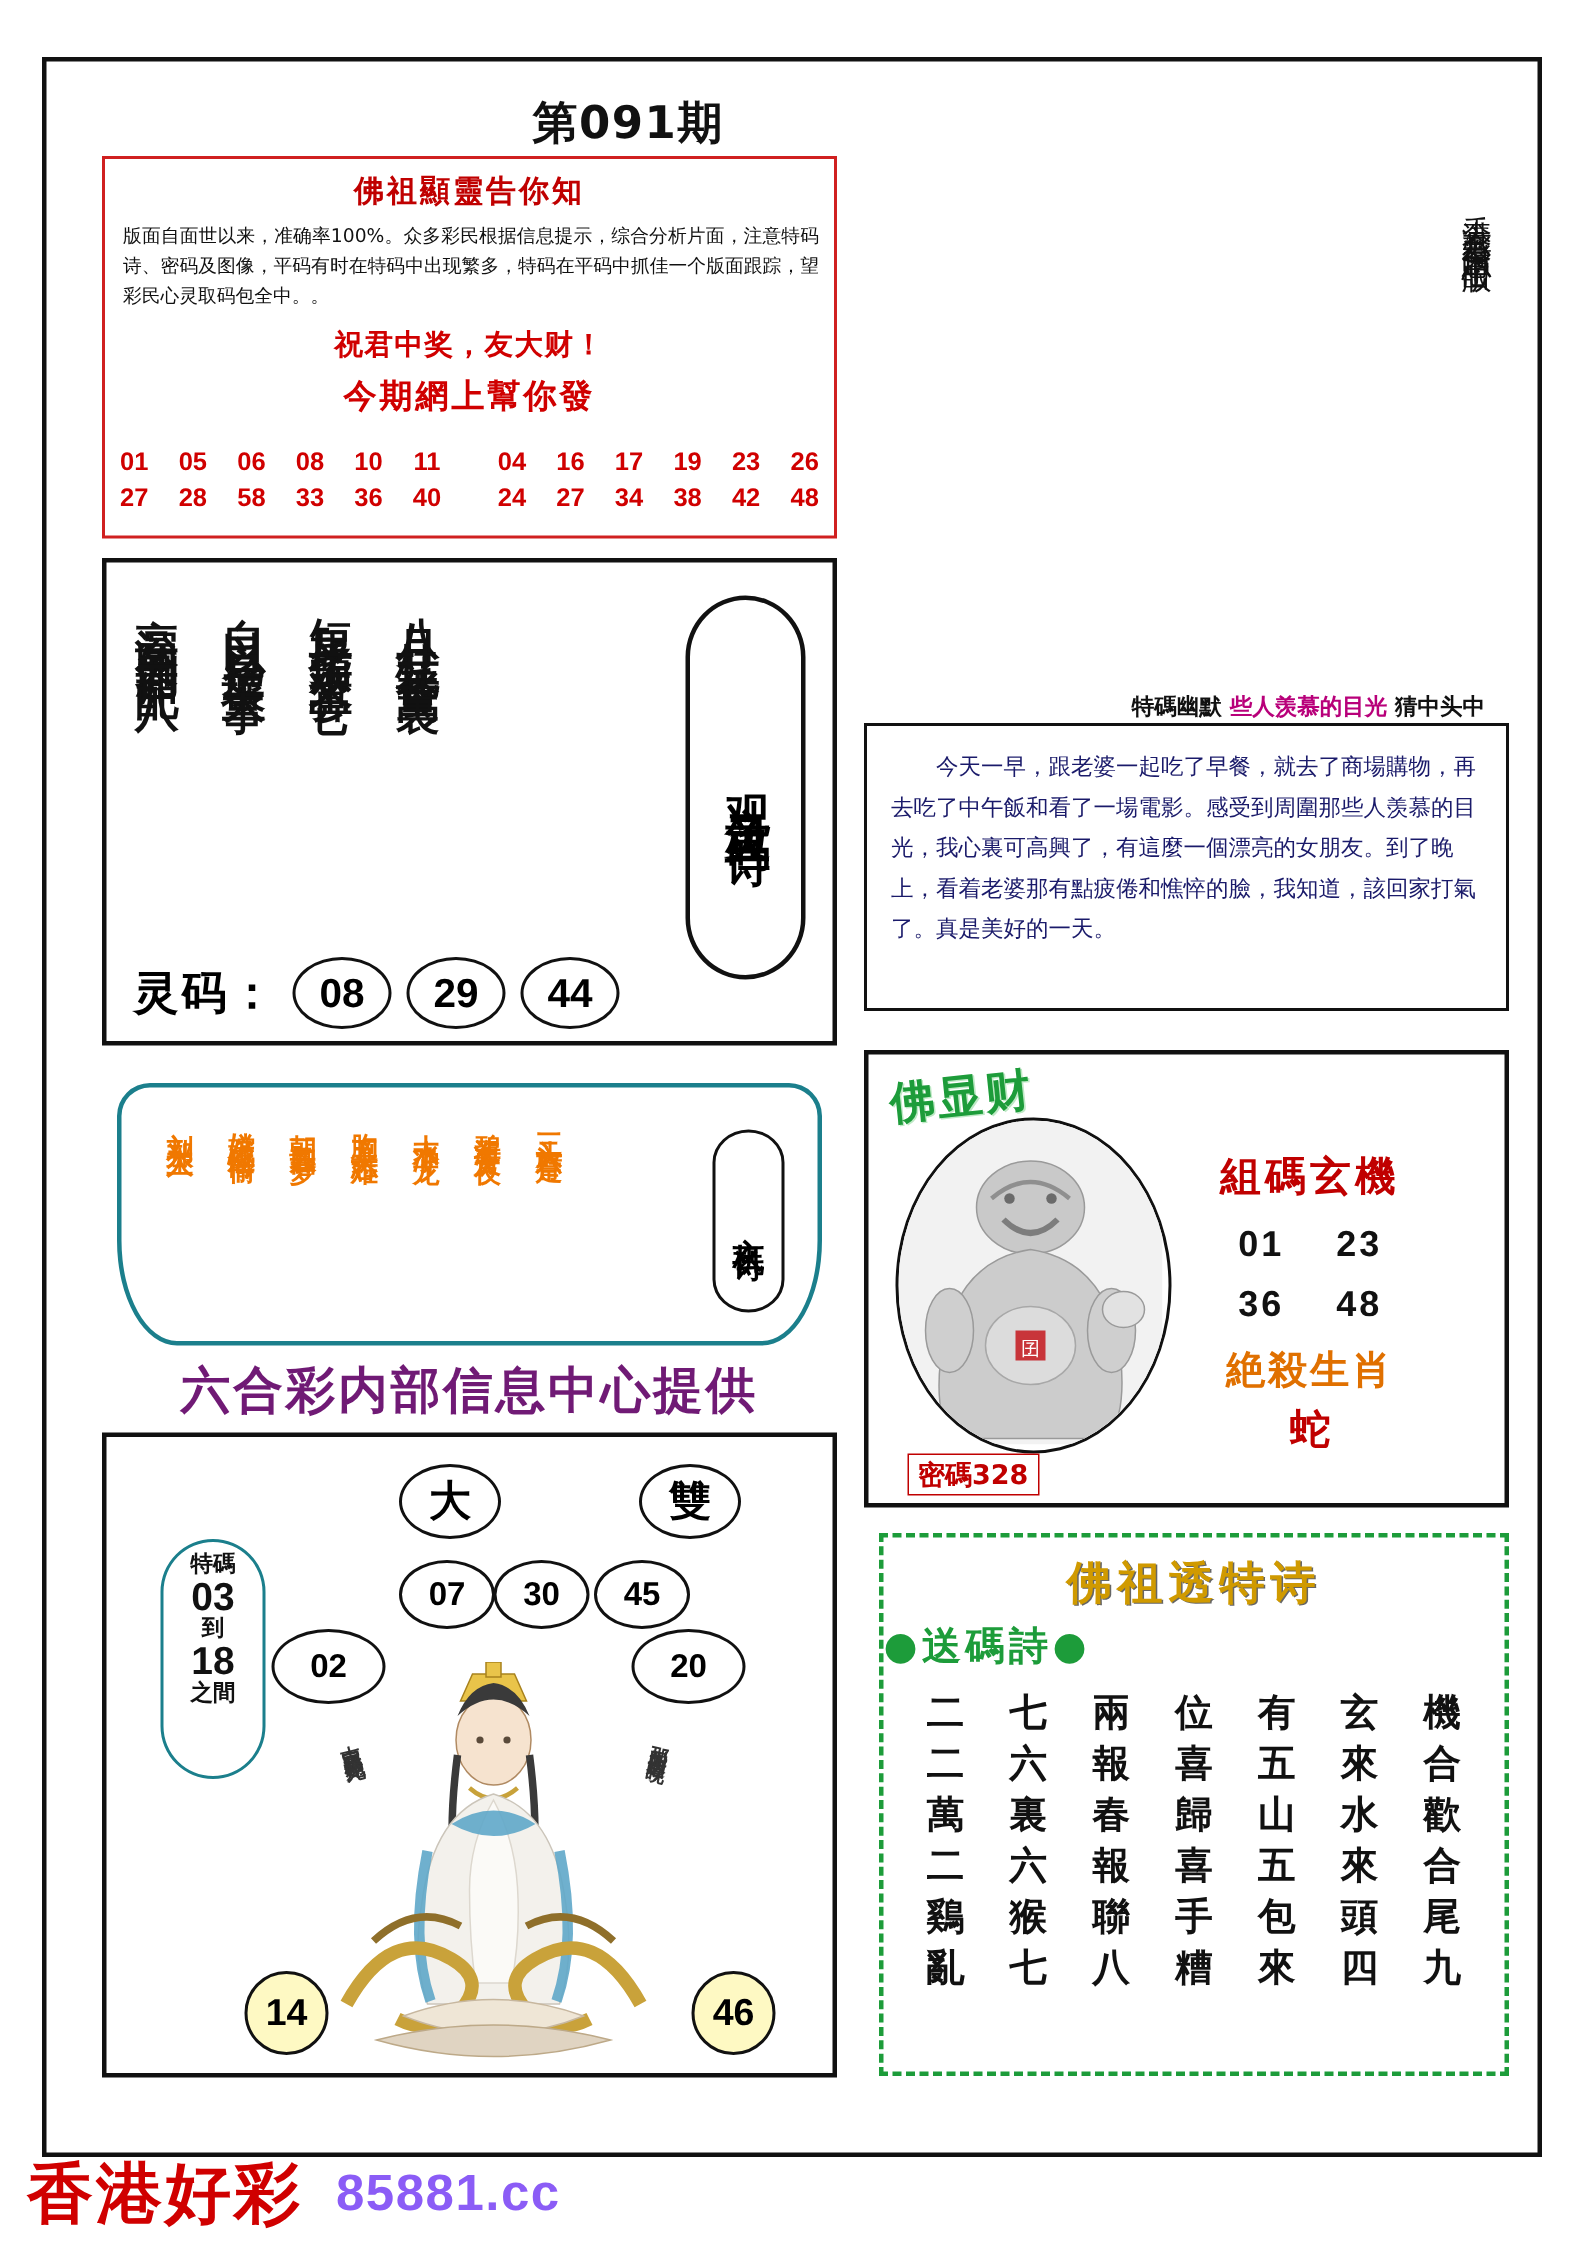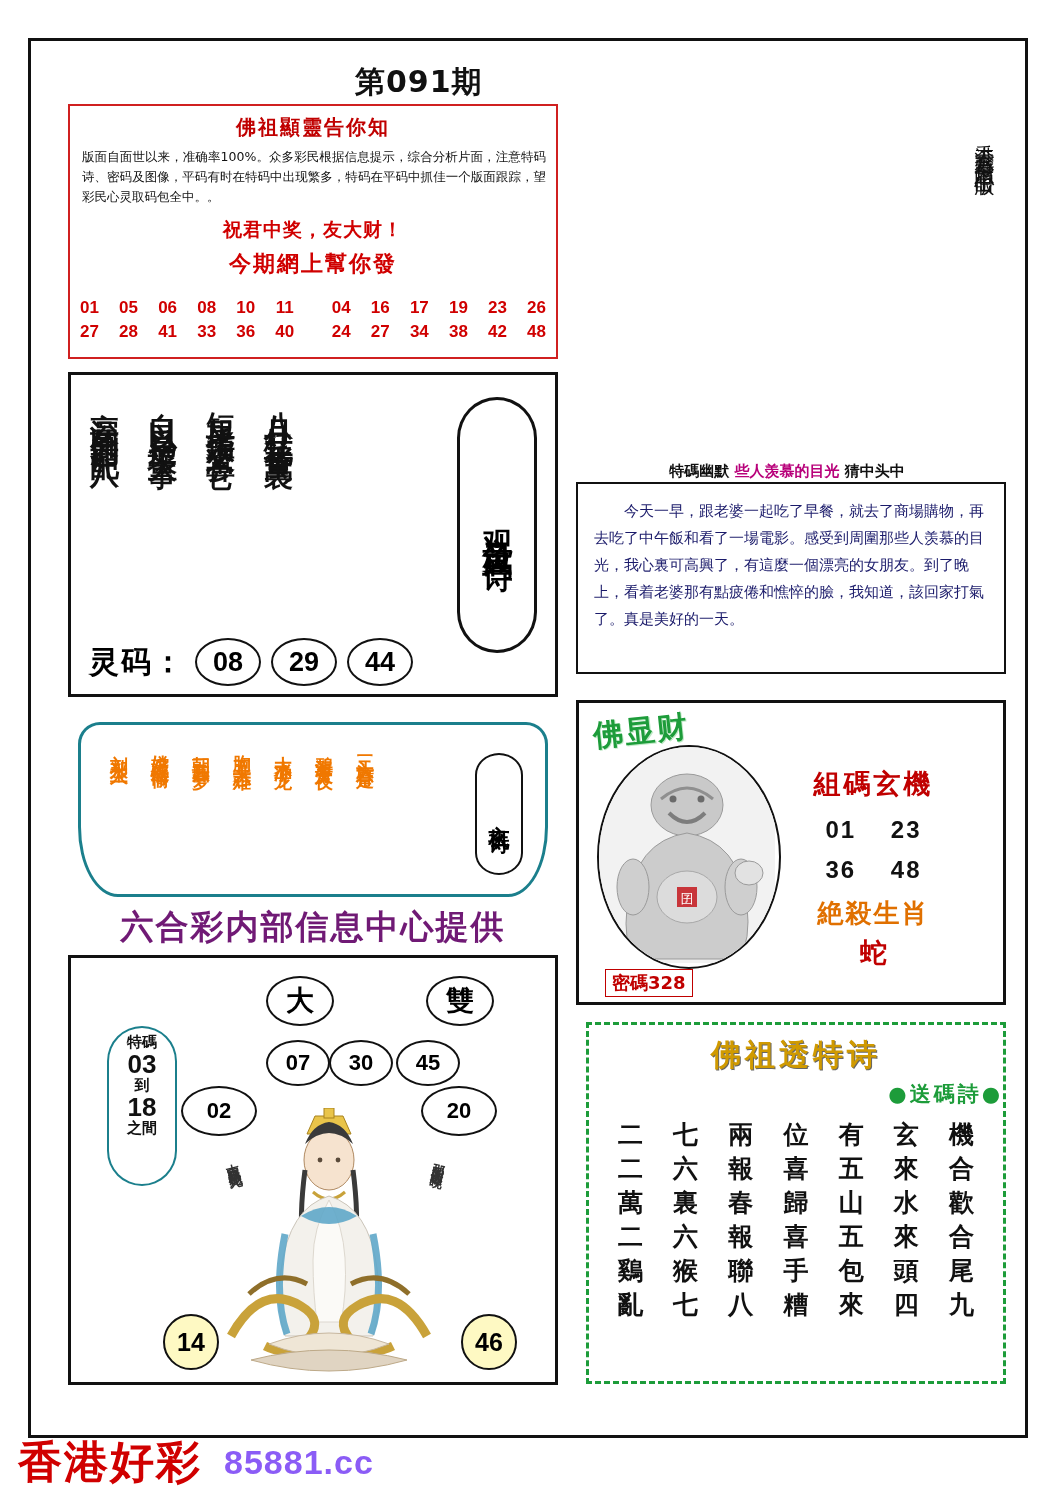--- a/index.html
+++ b/index.html
@@ -29,21 +29,21 @@
   .poem1{position:absolute;left:68px;top:372px;width:490px;height:325px;border:3px solid #111;box-sizing:border-box;background:#fff;}
   .poem1 .cols{position:absolute;left:14px;top:14px;display:flex;flex-direction:row-reverse;gap:18px;}
   .vcol{writing-mode:vertical-rl;text-orientation:upright;font-size:29px;font-weight:bold;line-height:40px;letter-spacing:8px;color:#111;height:250px;}
   .oval-title{position:absolute;right:18px;top:22px;width:74px;height:250px;border:3px solid #111;border-radius:50%/16%;display:flex;align-items:center;justify-content:center;}
   .oval-title span{writing-mode:vertical-rl;text-orientation:upright;font-size:30px;font-weight:bold;letter-spacing:8px;}
   .lingma{position:absolute;left:18px;bottom:8px;display:flex;align-items:center;gap:10px;}
   .lingma .lbl{font-size:30px;font-weight:bold;letter-spacing:2px;}
   .ball{width:62px;height:44px;border:2px solid #111;border-radius:50%;display:flex;align-items:center;justify-content:center;font-size:27px;font-weight:bold;font-family:"Liberation Sans",sans-serif;background:#fff;}
 
   
-  .humor-head{position:absolute;left:572px;top:462px;width:430px;text-align:center;font-size:15px;font-weight:bold;}
+  .humor-head{position:absolute;left:560px;top:462px;width:430px;text-align:right;font-size:15px;font-weight:bold;}
   .humor-head .a{color:#111;}
   .humor-head .b{color:#b8007a;}
   .humor-box{position:absolute;left:576px;top:482px;width:430px;height:192px;border:2px solid #111;box-sizing:border-box;background:#fff;padding:14px 16px;}
   .humor-box p{margin:0;font-size:15px;line-height:27px;color:#1a1a6a;text-indent:2em;font-family:"DejaVu Serif","Liberation Serif",serif;}
 
   
   .poem2{position:absolute;left:78px;top:722px;width:470px;height:175px;border:3px solid #1b7f8c;border-radius:22px 22px 40px 40px/22px 22px 70px 70px;box-sizing:border-box;background:#fff;}
   .poem2 .cols{position:absolute;left:26px;top:16px;display:flex;flex-direction:row-reverse;gap:16px;}
   .vcol-s{writing-mode:vertical-rl;text-orientation:upright;font-size:18px;font-weight:bold;line-height:25px;letter-spacing:4px;color:#f07800;height:135px;}
   .oval-title2{position:absolute;right:22px;top:28px;width:44px;height:118px;border:2px solid #111;border-radius:50%/18%;display:flex;align-items:center;justify-content:center;}
@@ -69,21 +69,21 @@
   .tm-oval .n{font-size:26px;font-weight:bold;color:#111;font-family:"Liberation Sans",sans-serif;line-height:26px;}
   .pill{position:absolute;border:2px solid #111;border-radius:50%;background:#fff;display:flex;align-items:center;justify-content:center;font-family:"Liberation Sans",sans-serif;font-weight:bold;}
   .pill.big{font-size:28px;}
   .pill.num{font-size:22px;}
   .circ{position:absolute;width:52px;height:52px;border:2px solid #111;border-radius:50%;background:#fef9c3;display:flex;align-items:center;justify-content:center;font-size:25px;font-weight:bold;font-family:"Liberation Sans",sans-serif;}
   .side-text{position:absolute;font-size:13px;font-weight:bold;color:#333;writing-mode:vertical-rl;text-orientation:upright;letter-spacing:2px;}
 
   
   .tt-box{position:absolute;left:586px;top:1022px;width:420px;height:362px;border:3px dashed #1d9c3a;box-sizing:border-box;background:#fff;}
   .tt-title{text-align:center;margin-top:10px;font-size:30px;font-weight:bold;color:#d09a00;letter-spacing:4px;text-shadow:1px 1px 0 #666;}
-  .tt-sub{text-align:right;margin-top:4px;font-size:21px;font-weight:bold;color:#1d9c3a;letter-spacing:3px;}
+  .tt-sub{text-align:left;margin-top:4px;font-size:26px;font-weight:bold;color:#1d9c3a;letter-spacing:3px;}
   .tt-grid{margin:10px 14px 0 14px;}
   .tt-row{display:flex;justify-content:space-between;font-size:25px;font-weight:bold;color:#111;line-height:34px;font-family:"DejaVu Serif","Liberation Serif",serif;}
   .tt-row span{width:14.2%;text-align:center;}
 
   
   .wm{position:absolute;left:18px;top:1432px;width:680px;height:60px;display:flex;align-items:center;}
   .wm .hk{font-size:44px;font-weight:bold;color:#d00000;letter-spacing:2px;text-shadow:2px 2px 0 #fff;}
   .wm .site{font-size:34px;font-weight:bold;color:#8b5cf6;margin-left:22px;font-family:"Liberation Sans",sans-serif;letter-spacing:1px;}
 </style>
 </head>
@@ -111,21 +111,21 @@
         <span>04</span>
         <span>16</span>
         <span>17</span>
         <span>19</span>
         <span>23</span>
         <span>26</span>
       </div>
       <div class="numrow">
         <span>27</span>
         <span>28</span>
-        <span>41</span>
+        <span>58</span>
         <span>33</span>
         <span>36</span>
         <span>40</span>
         <span class="gap"></span>
         <span>24</span>
         <span>27</span>
         <span>34</span>
         <span>38</span>
         <span>42</span>
         <span>48</span>

